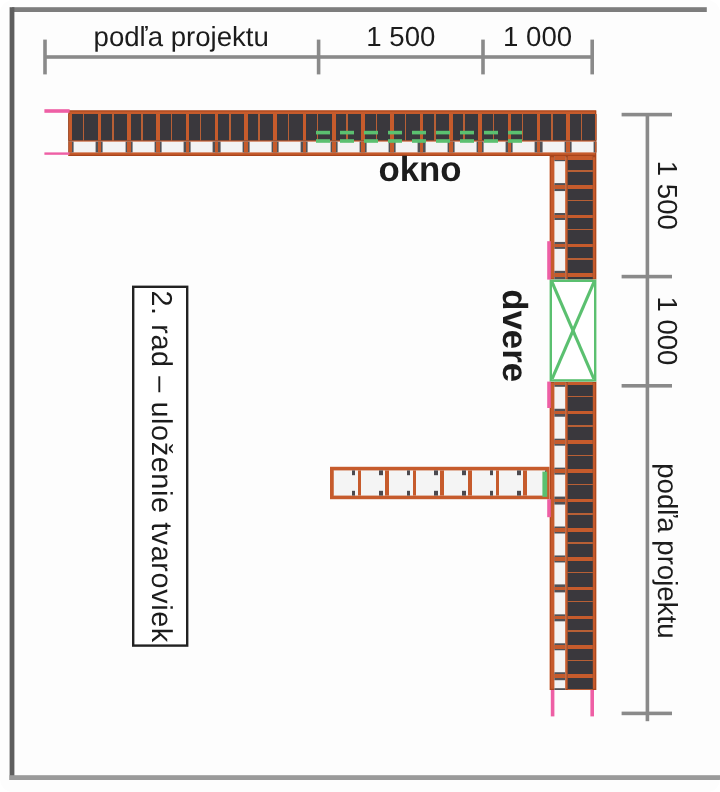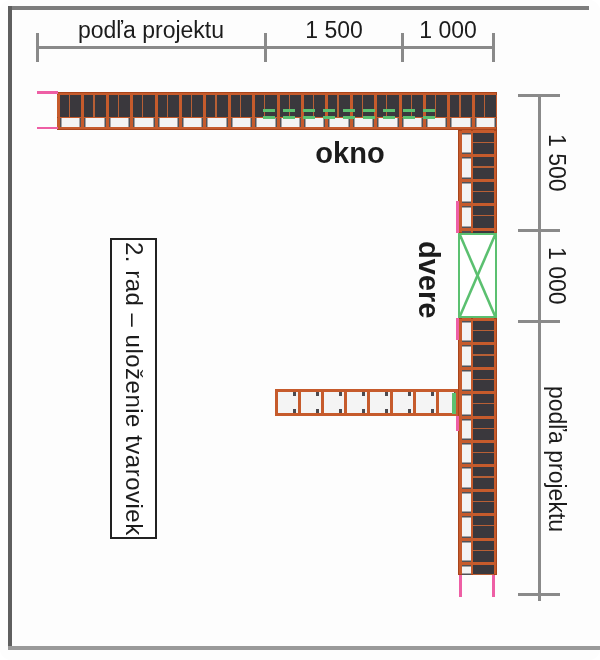--- a/index.html
+++ b/index.html
@@ -85,21 +85,21 @@
   .guide-tl-a{left:37px;top:91px;width:21px;height:2.5px;}
   .guide-tl-b{left:37px;top:126.5px;width:21px;height:2.5px;}
   .guide-b-a{left:459px;top:575px;width:2.5px;height:22px;}
   .guide-b-b{left:492px;top:575px;width:2.5px;height:22px;}
   .guide-door-a{left:456px;top:201px;width:2.5px;height:32px;}
   .guide-door-b{left:456px;top:318px;width:2.5px;height:22px;}
   .guide-stub{left:456px;top:416px;width:2.5px;height:15px;}
   .junction-green{left:452px;top:393px;width:4px;height:21px;background:#5bc070;}
 
   
-  .okno{left:300px;top:137px;width:100px;text-align:center;
+  .okno{left:300px;top:126px;width:100px;text-align:center;
     font-size:29px;font-weight:700;line-height:32px;}
   .dvere{left:411px;top:222px;width:34px;height:116px;
     font-size:29px;font-weight:700;}
   .caption-box{left:110px;top:238px;width:47px;height:301px;background:#fff;
     border:2px solid #222;box-sizing:border-box;
     display:flex;align-items:center;justify-content:center;}
   .caption-text{writing-mode:vertical-rl;font-size:24px;line-height:26px;
     white-space:nowrap;letter-spacing:.5px;}
 </style>
 </head>

